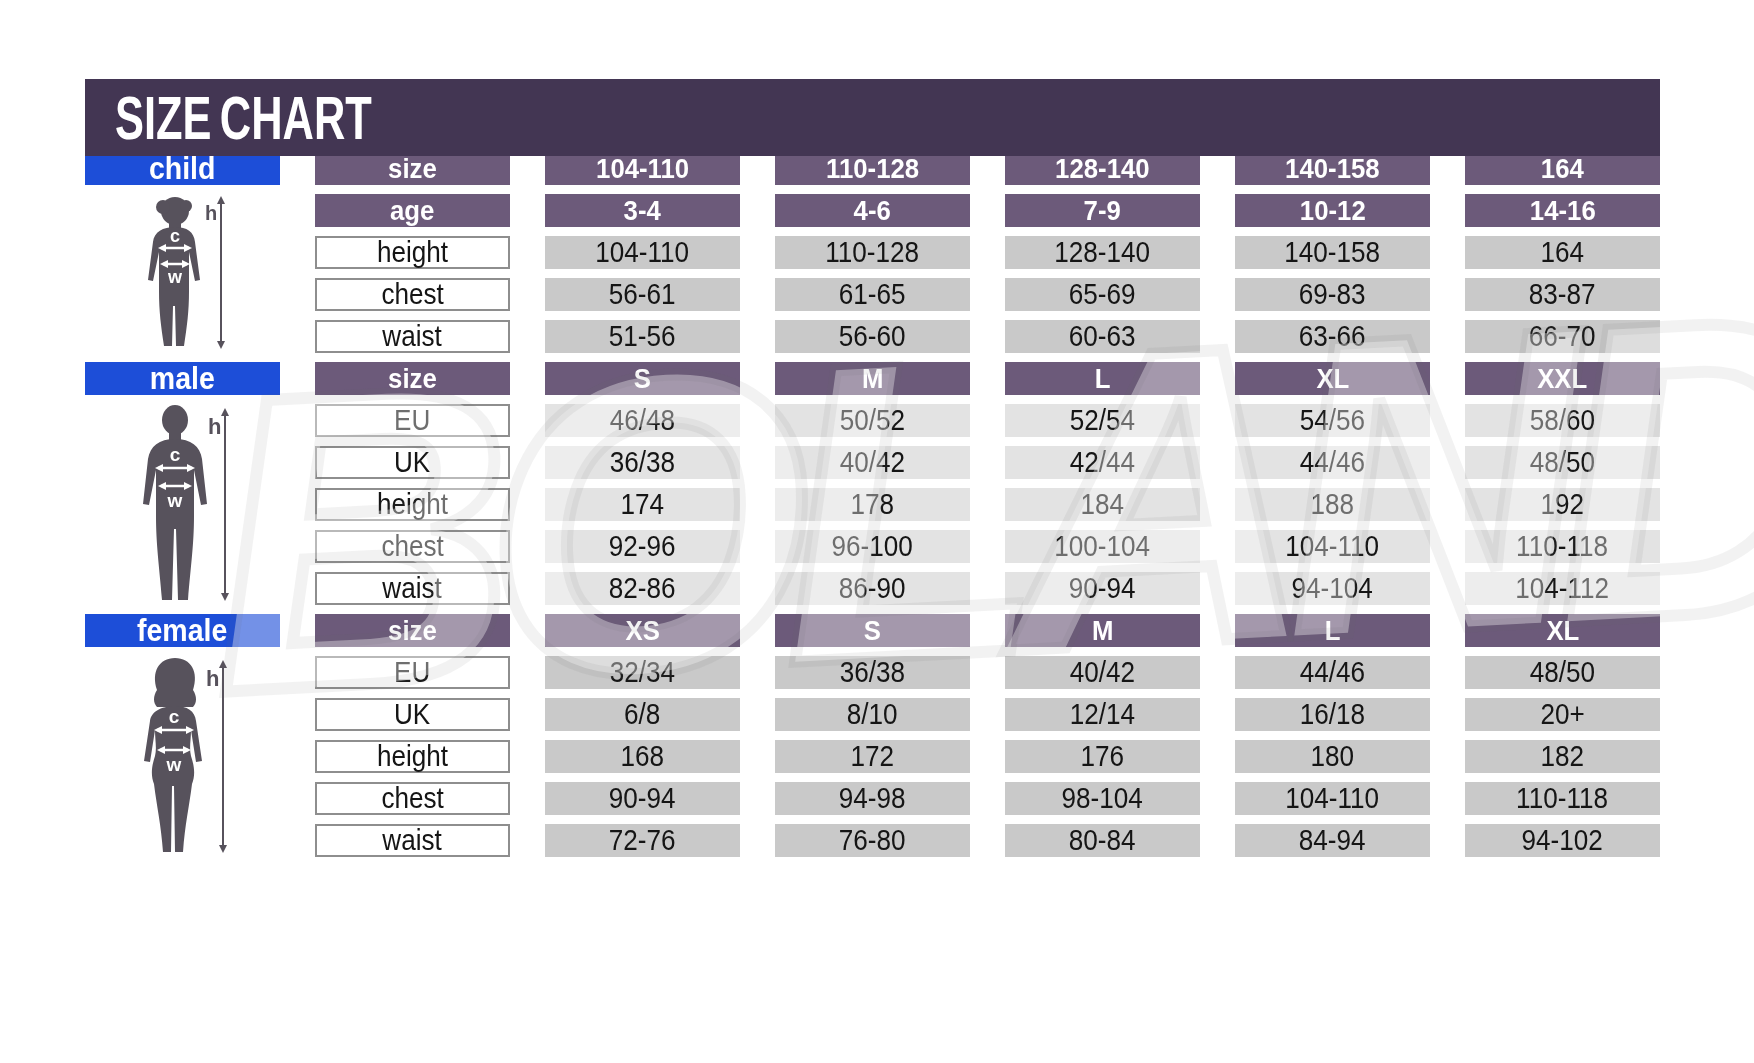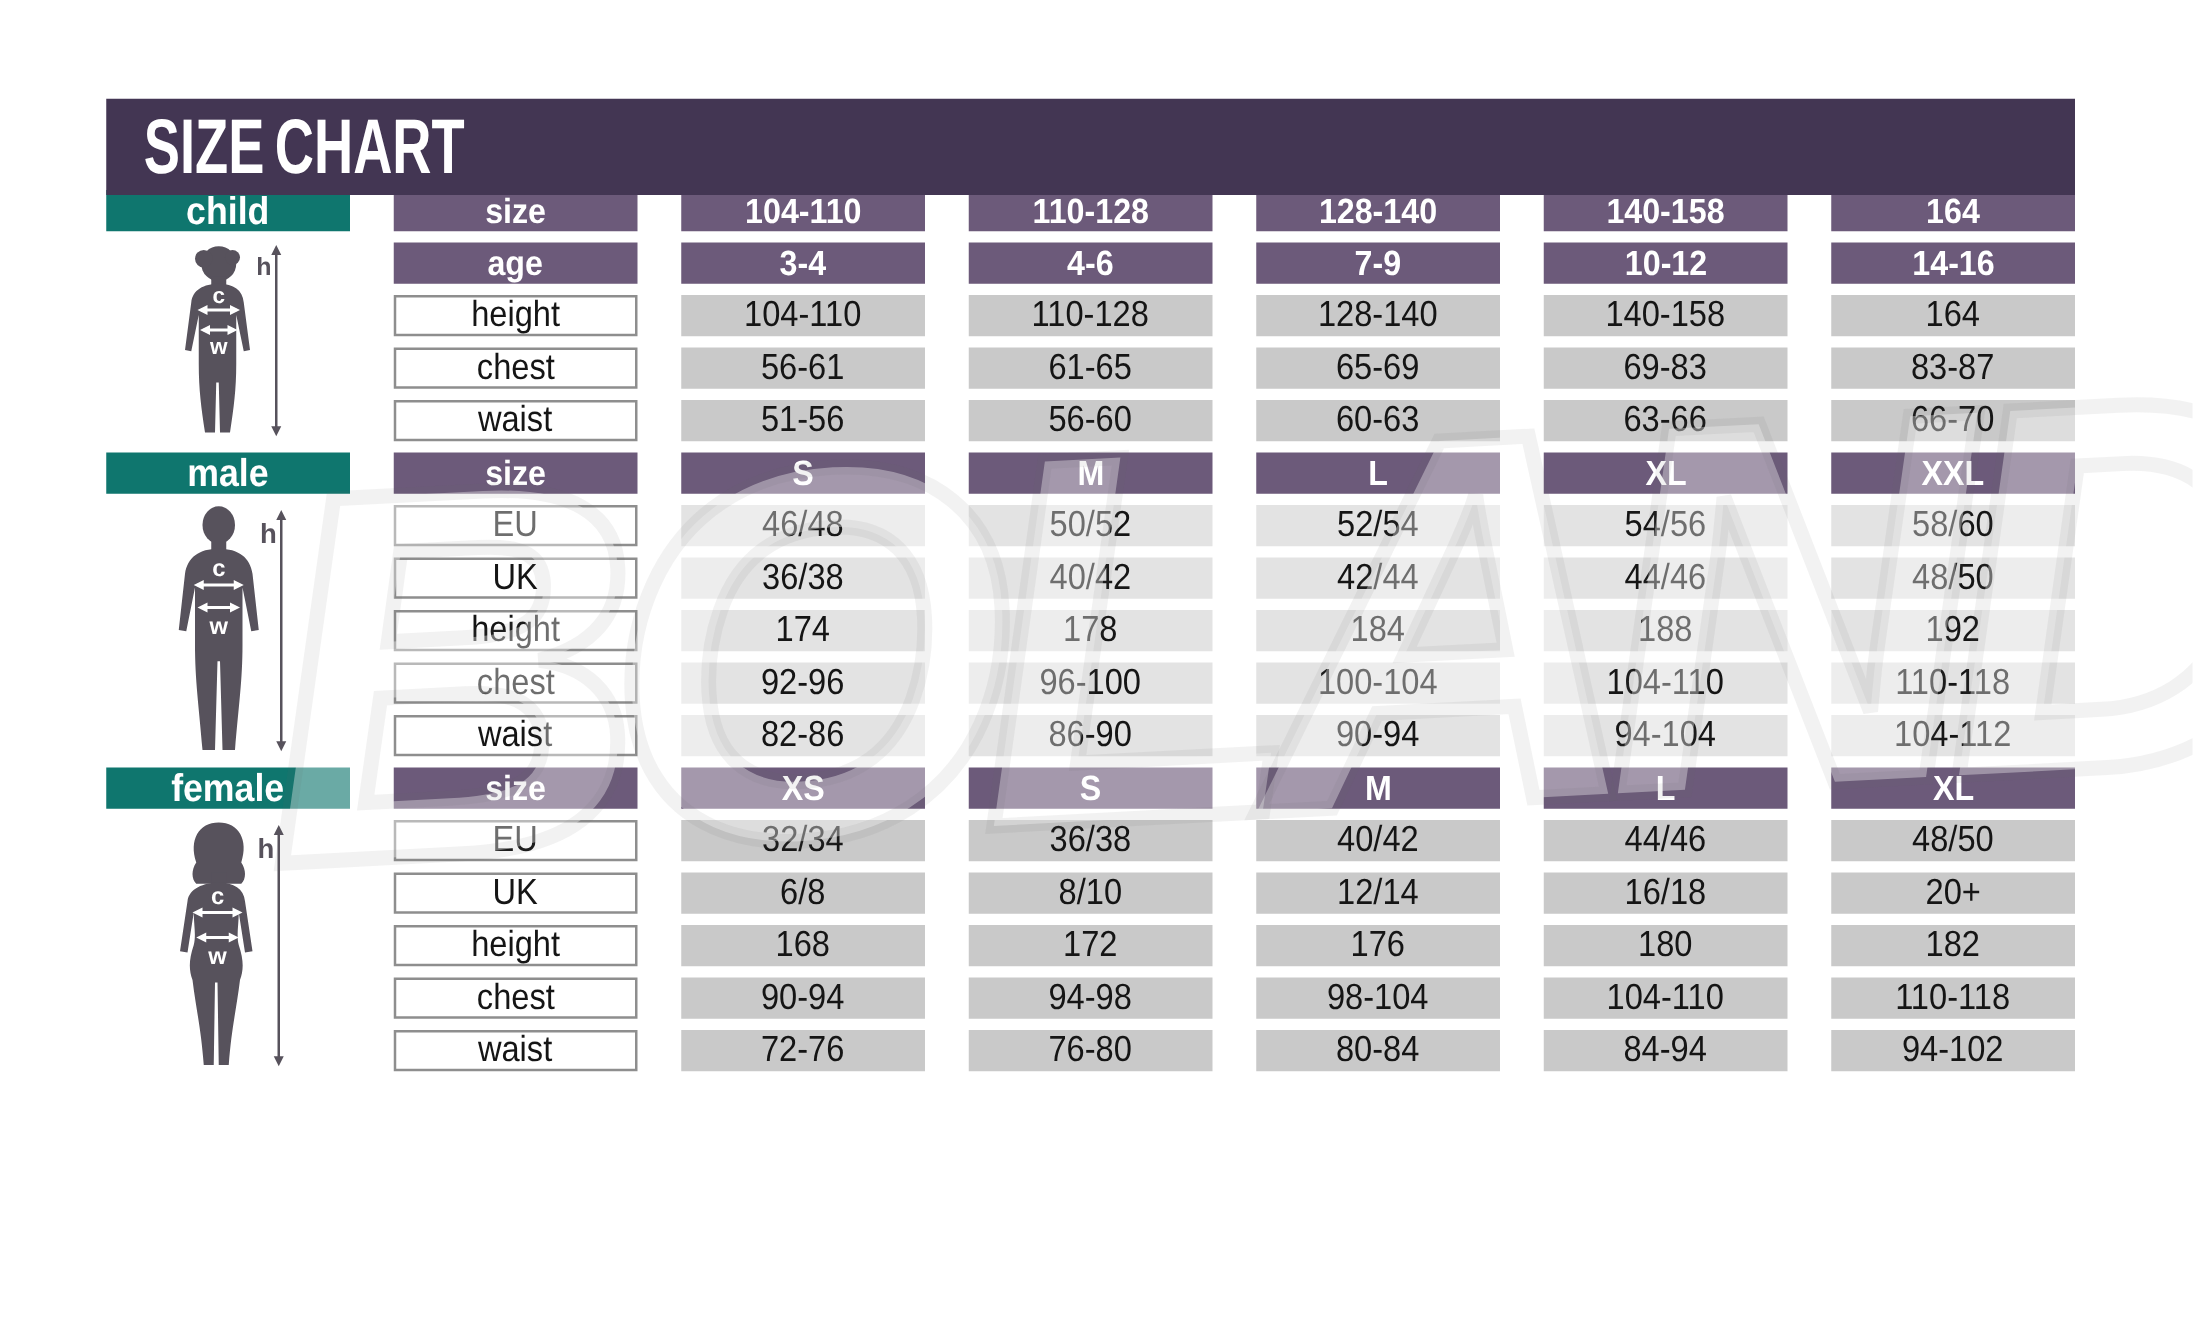--- a/index.html
+++ b/index.html
@@ -31,21 +31,21 @@
   .grid{
     position:absolute;left:85px;top:152px;z-index:1;
     display:grid;grid-template-columns:repeat(7,195px);column-gap:35px;
     grid-auto-rows:33px;row-gap:9px;
   }
   .c{display:flex;align-items:center;justify-content:center;box-sizing:border-box;
      font-size:29px;color:#151515;}
   .c>span{display:inline-block;transform:scaleX(.9);white-space:nowrap;}
   .hdr{background:#6c5a7a;color:#ffffff;font-weight:bold;font-size:28px;}
   .hdr>span{transform:scaleX(.92);}
-  .sec{background:#0f766e;color:#ffffff;font-weight:bold;font-size:31px;}
+  .sec{background:#1d4ed8;color:#ffffff;font-weight:bold;font-size:31px;}
   .sec>span{transform:scaleX(.92);}
   .lbl{background:#ffffff;border:2px solid #8e8e8e;}
   .val{background:#c9c9c9;}
   .val.light{background:#e3e3e3;}
   .fig{display:flex;justify-content:center;align-items:flex-start;}
   .fig svg{display:block;}
   .sil{fill:#57525c;}
   .ann{stroke:#ffffff;stroke-width:2.5;}
   .annf{fill:#ffffff;}
   .harr{stroke:#57525c;stroke-width:2;}

